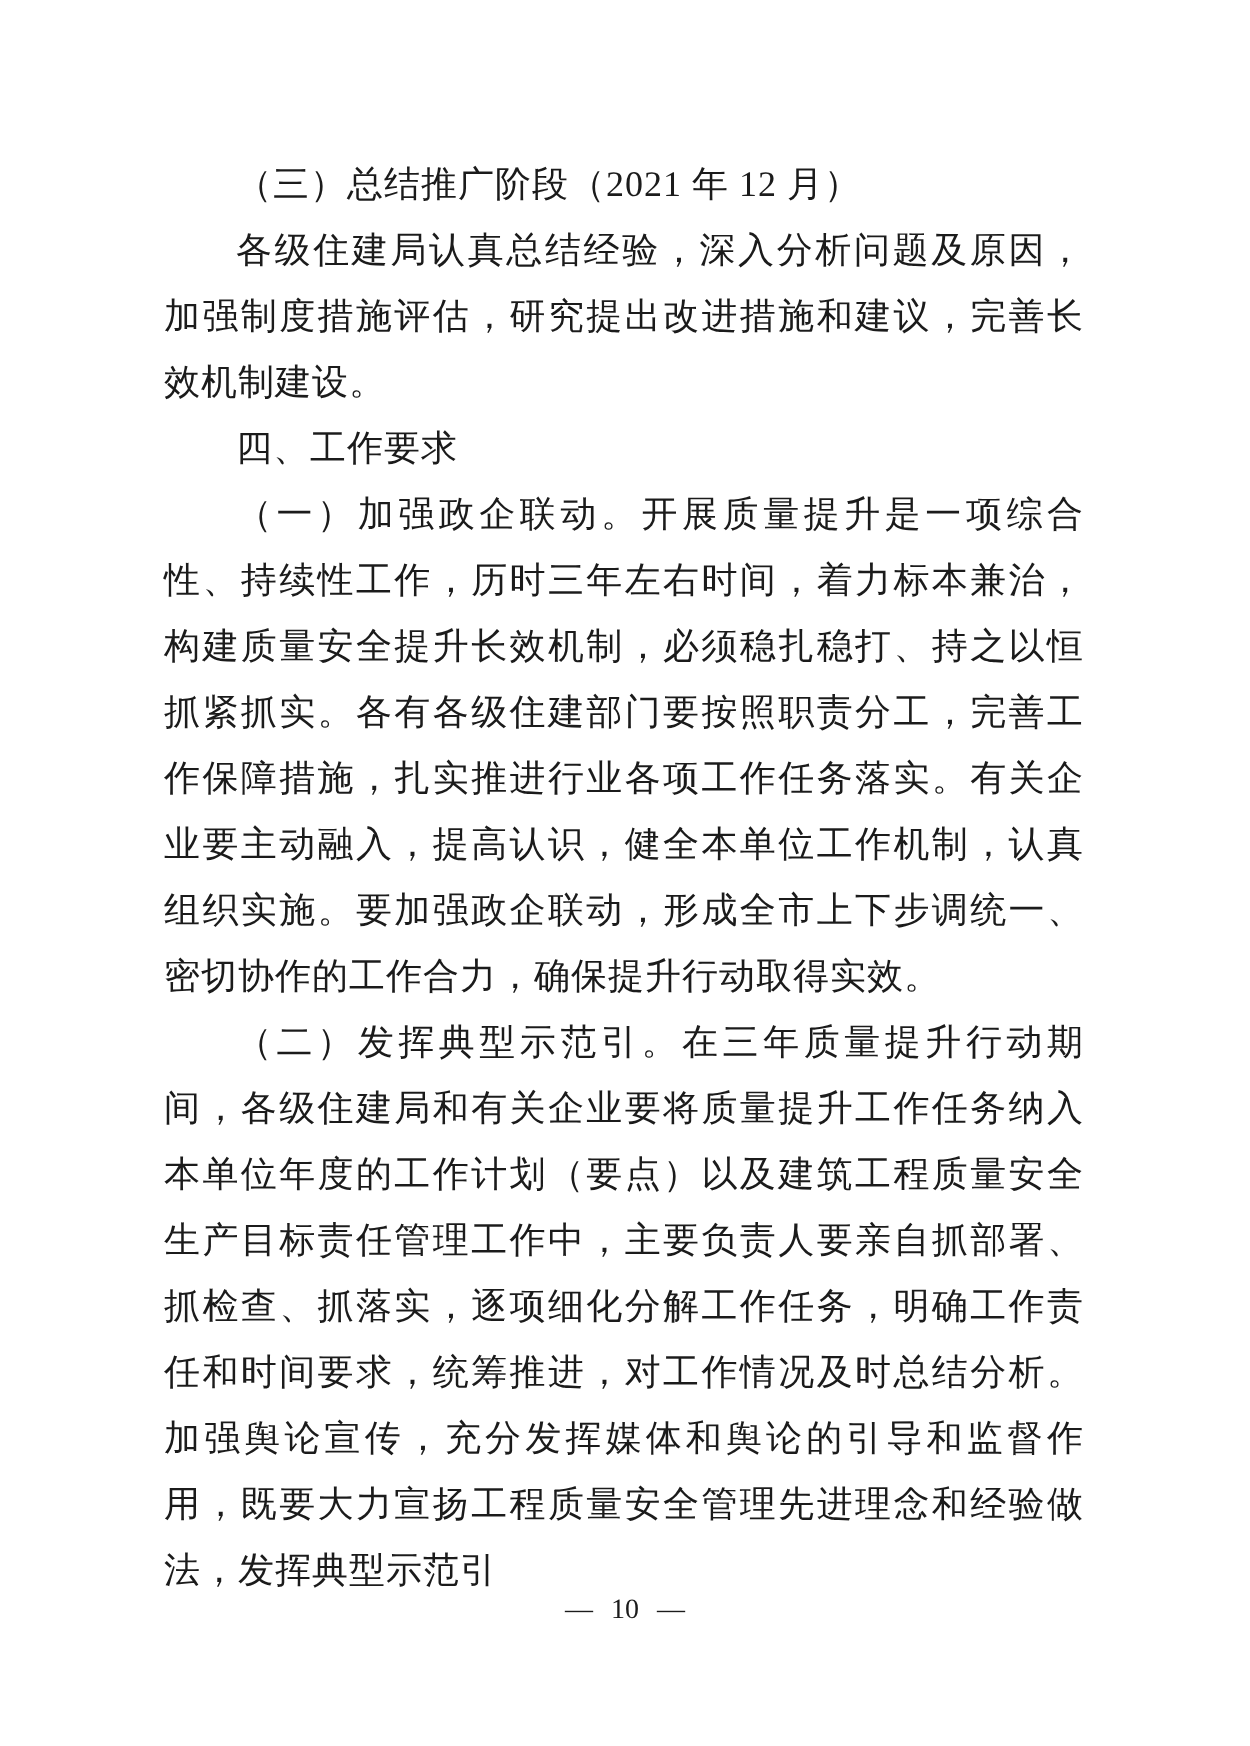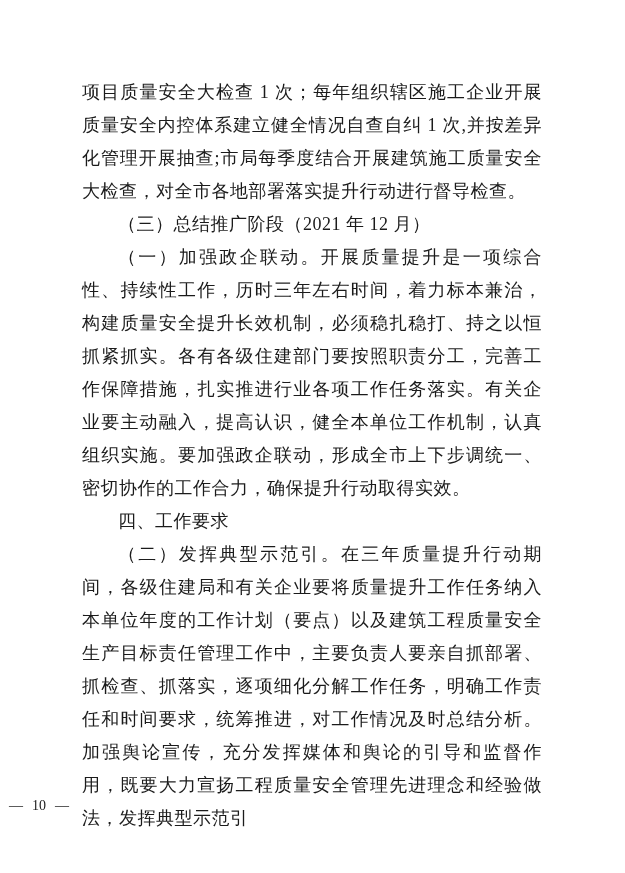--- a/index.html
+++ b/index.html
@@ -36,44 +36,44 @@
     text-indent: 0;
   }
   .lead {
     font-weight: normal;
   }
   .footer {
     position: absolute;
     left: 0;
     top: 796px;
     width: 100%;
-    text-align: left;
+    text-align: center;
     font-size: 14px;
     line-height: 20px;
     color: #1b1b1b;
   }
   .footer .dash {
     display: inline-block;
     margin: 0 9px;
   }
 </style>
 </head>
 <body>
 
 <div class="page">
   <div class="content">
 
-    <p class="no-indent"><span class="lead"></span><span>项目质量安全大检查 1 次；每年组织辖区施工企业开展质量安全内控体系建立健全情况自查自纠 1 次,并按差异化管理开展抽查;市局每季度结合开展建筑施工质量安全大检查，对全市各地部署落实提升行动进行督导检查。</span></p>
 
     <p><span class="lead">（三）总结推广阶段（2021 年 12 月）</span><span></span></p>
 
+    <p><span class="lead"></span><span>各级住建局认真总结经验，深入分析问题及原因，加强制度措施评估，研究提出改进措施和建议，完善长效机制建设。</span></p>
+
+    <p><span class="lead"></span><span>四、工作要求</span></p>
 
     <p><span class="lead">（一）加强政企联动。</span><span>开展质量提升是一项综合性、持续性工作，历时三年左右时间，着力标本兼治，构建质量安全提升长效机制，必须稳扎稳打、持之以恒抓紧抓实。各有各级住建部门要按照职责分工，完善工作保障措施，扎实推进行业各项工作任务落实。有关企业要主动融入，提高认识，健全本单位工作机制，认真组织实施。要加强政企联动，形成全市上下步调统一、密切协作的工作合力，确保提升行动取得实效。</span></p>
-
-    <p><span class="lead"></span><span>四、工作要求</span></p>
 
     <p><span class="lead">（二）发挥典型示范引。</span><span>在三年质量提升行动期间，各级住建局和有关企业要将质量提升工作任务纳入本单位年度的工作计划（要点）以及建筑工程质量安全生产目标责任管理工作中，主要负责人要亲自抓部署、抓检查、抓落实，逐项细化分解工作任务，明确工作责任和时间要求，统筹推进，对工作情况及时总结分析。加强舆论宣传，充分发挥媒体和舆论的引导和监督作用，既要大力宣扬工程质量安全管理先进理念和经验做法，发挥典型示范引</span></p>
 
   </div>
 
   <div class="footer">
     <span class="dash">—</span><span>10</span><span class="dash">—</span>
   </div>
 </div>
 

